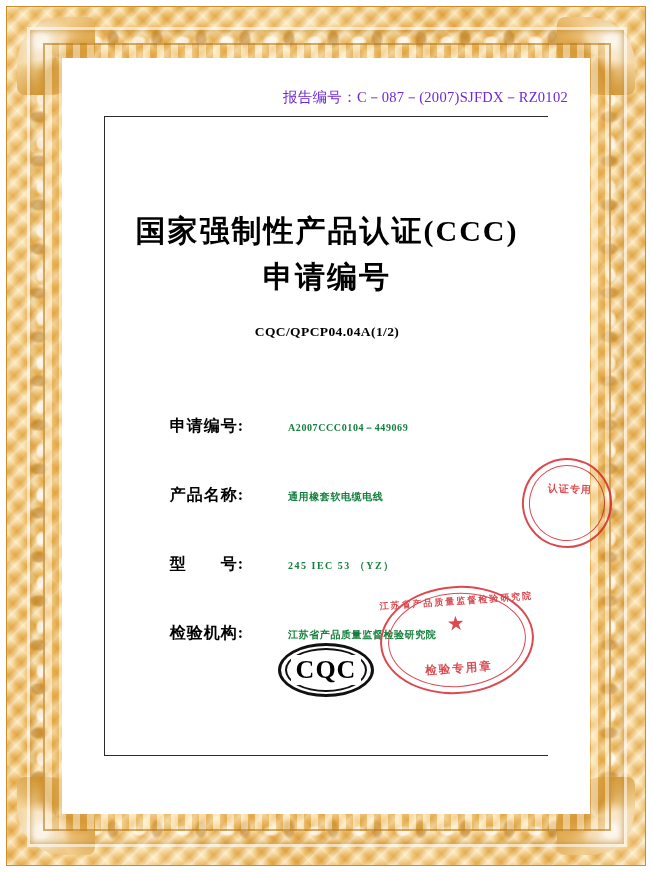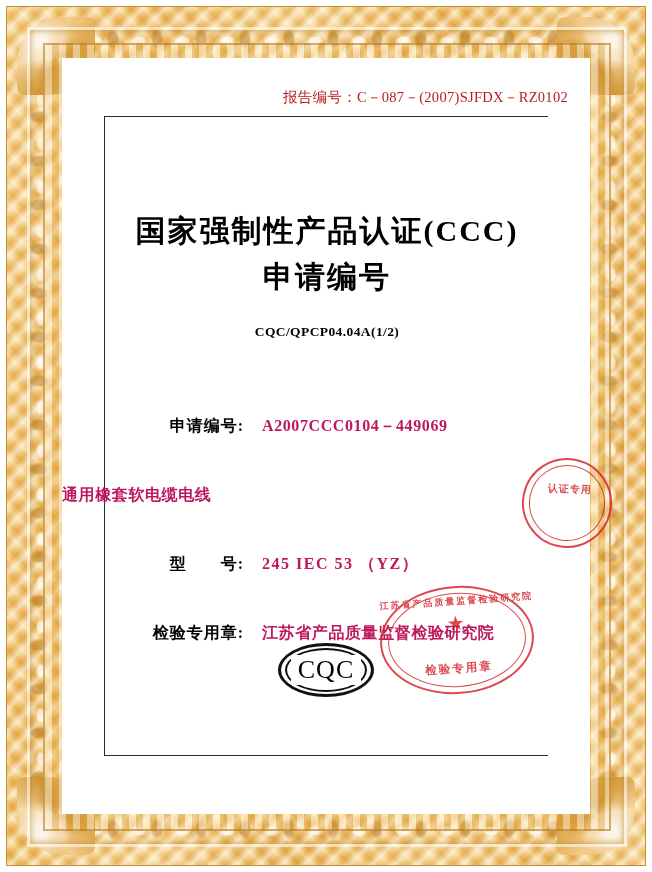--- a/index.html
+++ b/index.html
@@ -112,21 +112,21 @@
     height: 756px;
     background: #ffffff;
     box-sizing: border-box;
   }
 
   .report-no {
     position: absolute;
     right: 22px;
     top: 30px;
     font-size: 14.5px;
-    color: #b91c1c;
+    color: #6d28d9;
     letter-spacing: .3px;
     white-space: nowrap;
   }
 
   
   .rule-box {
     position: absolute;
     left: 42px;
     top: 58px;
     width: 444px;
@@ -176,24 +176,25 @@
     width: 200px;
     text-align: right;
     padding-right: 18px;
     font-size: 16px;
     font-weight: bold;
     color: #000;
     letter-spacing: 1px;
     box-sizing: border-box;
   }
   .field-value {
-    font-size: 16px;
-    font-weight: bold;
-    color: #be185d;
+    font-size: 10px;
+    font-weight: bold;
+    color: #15803d;
     letter-spacing: .6px;
+    margin-left: 26px;
   }
   .field-row.model .field-value { letter-spacing: 1.5px; text-align: right; }
 
   
   .cqc-logo {
     position: absolute;
     left: 50%;
     transform: translateX(-50%);
     top: 585px;
     width: 96px;
@@ -214,21 +215,21 @@
   }
   .cqc-logo .letters {
     position: absolute;
     left: 0; top: 0;
     width: 96px; height: 54px;
     display: flex;
     align-items: center;
     justify-content: center;
     font-family: "Liberation Serif", serif;
     font-size: 26px;
-    font-weight: normal;
+    font-weight: bold;
     letter-spacing: 1px;
     color: #000;
     background: #fff;
     margin: 0 auto;
     width: 70px;
     left: 13px;
     height: 30px;
     top: 12px;
   }
 
@@ -332,28 +333,29 @@
       <div class="title-line">申请编号</div>
       <div class="subtitle">CQC/QPCP04.04A(1/2)</div>
     </div>
 
     <div class="fields">
       <div class="field-row">
         <div class="field-label">申请编号:</div>
         <div class="field-value">A2007CCC0104－449069</div>
       </div>
       <div class="field-row">
+        <div class="field-label">产品名称:</div>
         <div class="field-value">通用橡套软电缆电线</div>
       </div>
       <div class="field-row model">
         <div class="field-label">型　　号:</div>
         <div class="field-value">245 IEC 53 （YZ）</div>
       </div>
       <div class="field-row">
-        <div class="field-label">检验专用章:</div>
+        <div class="field-label">检验机构:</div>
         <div class="field-value">江苏省产品质量监督检验研究院</div>
       </div>
     </div>
 
     <div class="cqc-logo">
       <div class="ellipse"></div>
       <div class="ellipse e2"></div>
       <div class="letters">CQC</div>
     </div>
 

